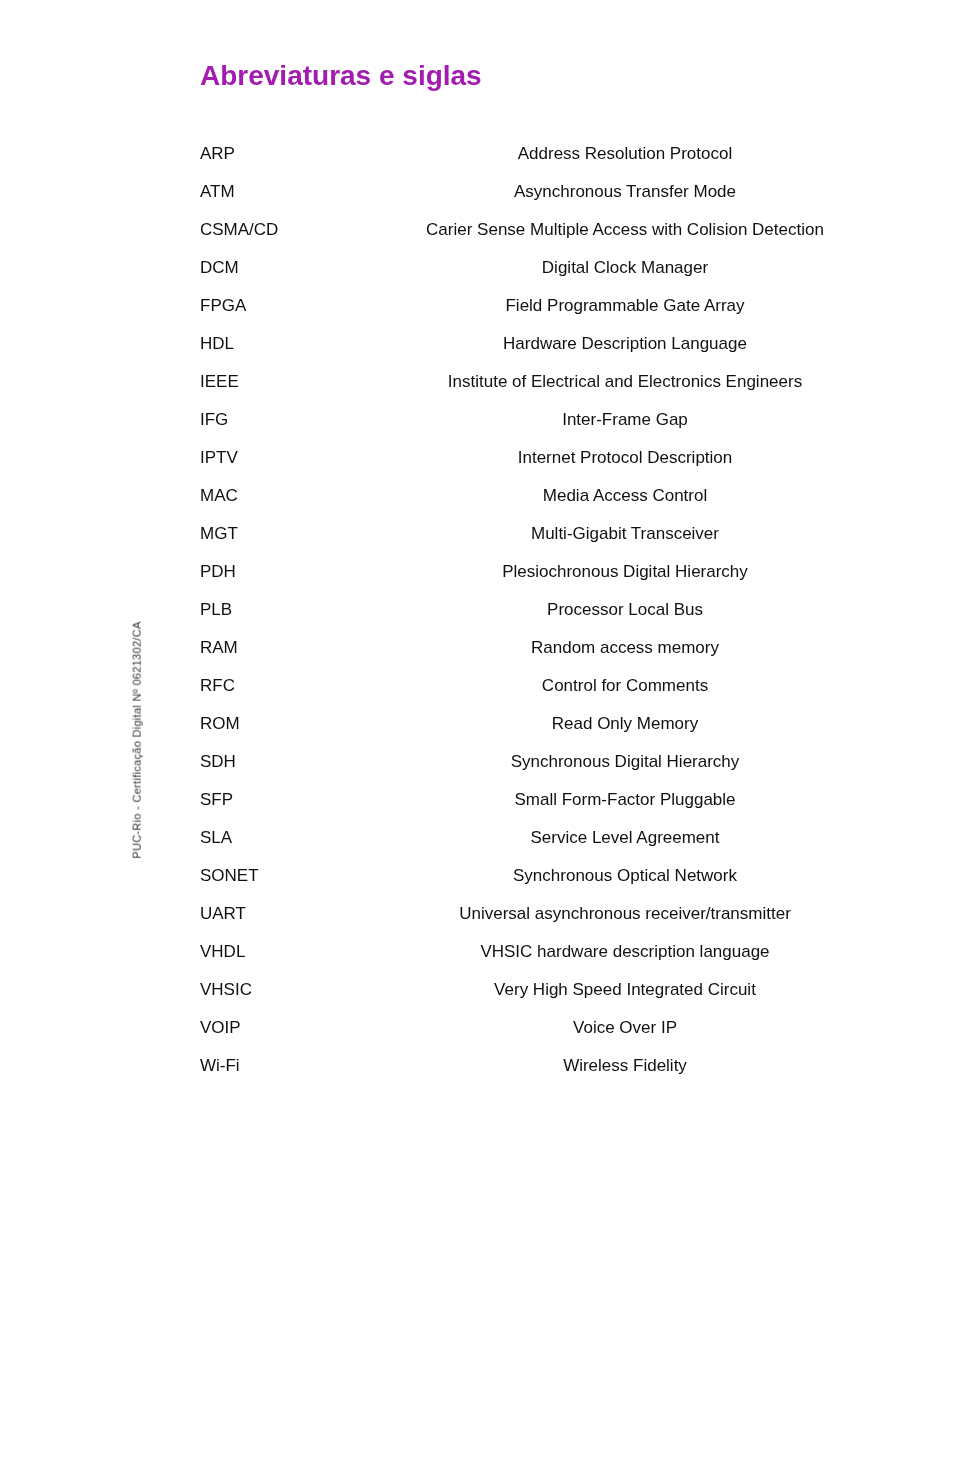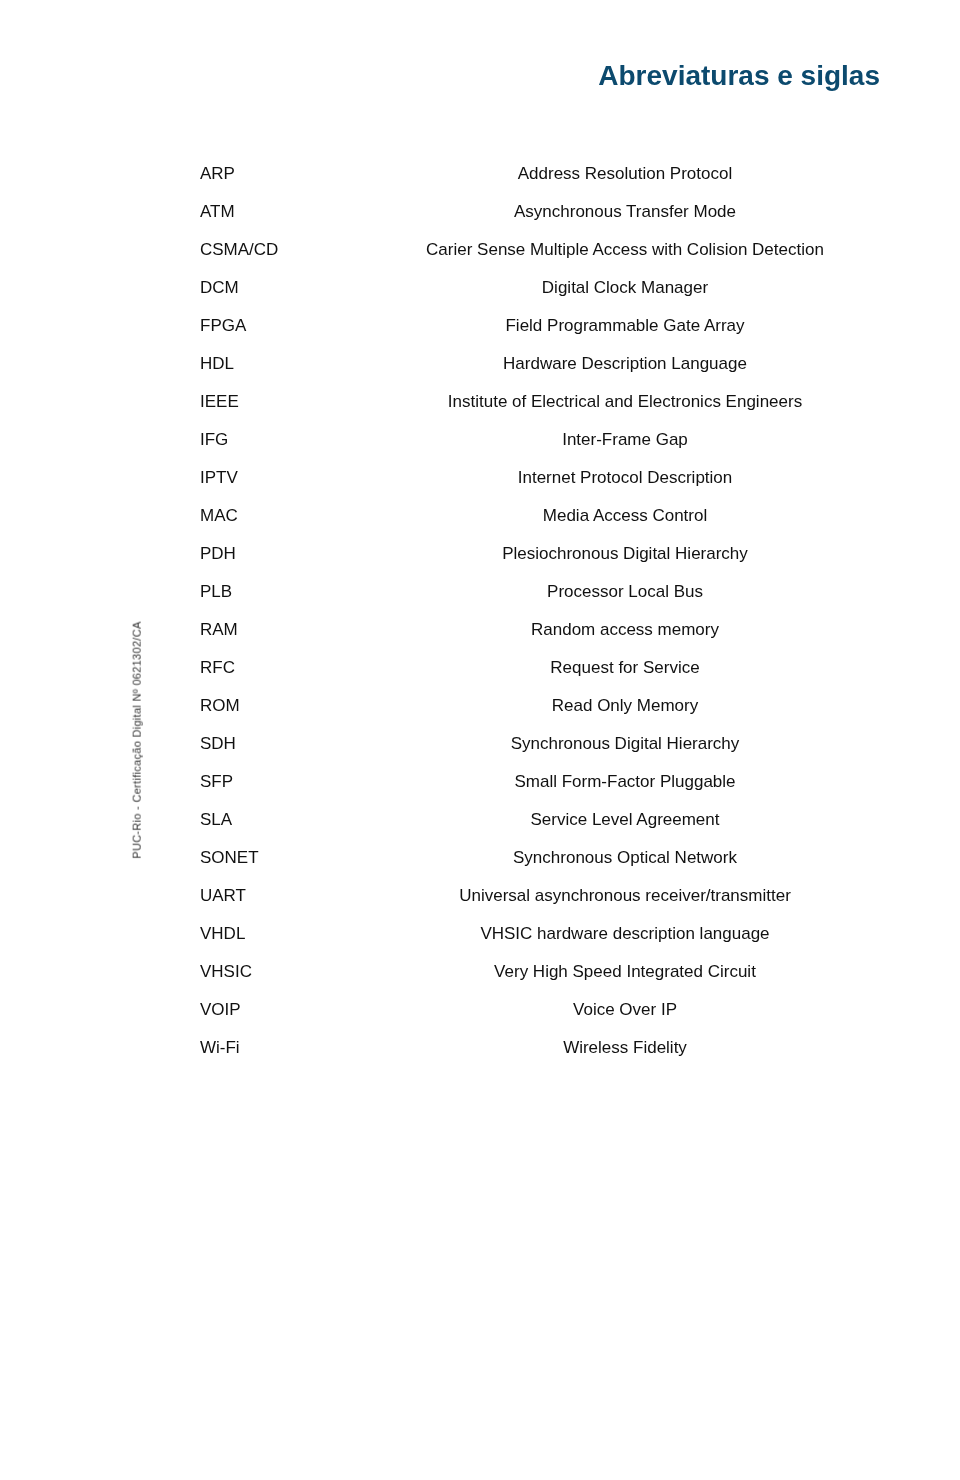--- a/index.html
+++ b/index.html
@@ -29,24 +29,23 @@
       transform-origin: center center;
       font-size: 11px;
       color: #333;
       white-space: nowrap;
       letter-spacing: 0.3px;
     }
 
     h1 {
       font-size: 28px;
       font-weight: bold;
-      color: #0c4a6e;
-      margin-bottom: 72px;
+      color: #a21caf;
+      margin-bottom: 52px;
       margin-left: 100px;
-      text-align: right;
     }
 
     .abbreviations-table {
       margin-left: 100px;
       width: calc(100% - 100px);
     }
 
     .abbr-row {
       display: flex;
       align-items: baseline;
@@ -114,34 +113,38 @@
       </div>
       <div class="abbr-row">
         <span class="abbr-term">IPTV</span>
         <span class="abbr-definition">Internet Protocol Description</span>
       </div>
       <div class="abbr-row">
         <span class="abbr-term">MAC</span>
         <span class="abbr-definition">Media Access Control</span>
       </div>
       <div class="abbr-row">
+        <span class="abbr-term">MGT</span>
+        <span class="abbr-definition">Multi-Gigabit Transceiver</span>
+      </div>
+      <div class="abbr-row">
         <span class="abbr-term">PDH</span>
         <span class="abbr-definition">Plesiochronous Digital Hierarchy</span>
       </div>
       <div class="abbr-row">
         <span class="abbr-term">PLB</span>
         <span class="abbr-definition">Processor Local Bus</span>
       </div>
       <div class="abbr-row">
         <span class="abbr-term">RAM</span>
         <span class="abbr-definition">Random access memory</span>
       </div>
       <div class="abbr-row">
         <span class="abbr-term">RFC</span>
-        <span class="abbr-definition">Request for Service</span>
+        <span class="abbr-definition">Control for Comments</span>
       </div>
       <div class="abbr-row">
         <span class="abbr-term">ROM</span>
         <span class="abbr-definition">Read Only Memory</span>
       </div>
       <div class="abbr-row">
         <span class="abbr-term">SDH</span>
         <span class="abbr-definition">Synchronous Digital Hierarchy</span>
       </div>
       <div class="abbr-row">

